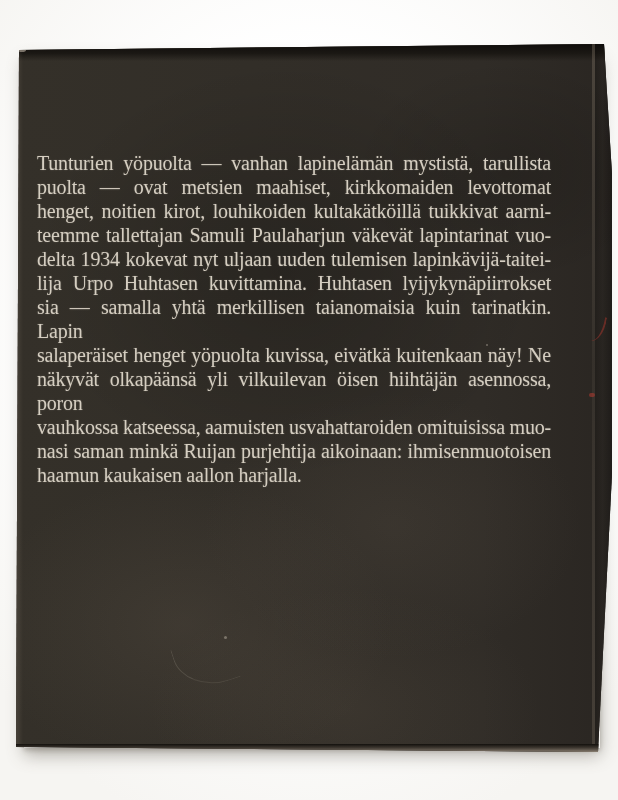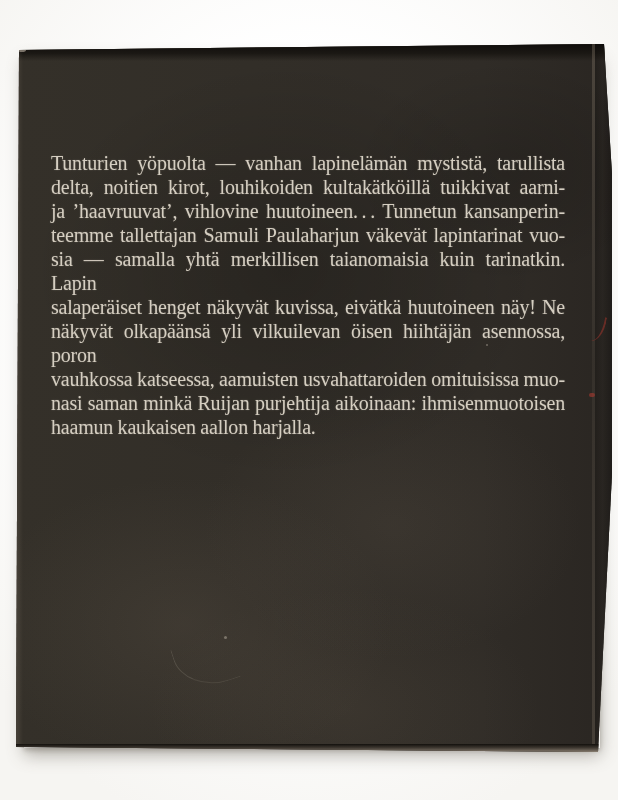--- a/index.html
+++ b/index.html
@@ -103,21 +103,21 @@
   .dust-1, .dust-2 {
     position: absolute;
     width: 3px; height: 3px;
     border-radius: 50%;
     background: rgba(215, 206, 190, 0.40);
   }
   .dust-1 { left: 208px; top: 592px; }
   .dust-2 { left: 470px; top: 300px; width: 2px; height: 2px; }
   .text-block {
     position: absolute;
-    left: 35px; top: 107px;
+    left: 21px; top: 107px;
     width: 514px;
     color: #d5cec1;
     font-size: 20px;
     line-height: 24px;
     letter-spacing: -0.2px;
     word-spacing: -0.3px;
     text-shadow: 0 0 2px rgba(213, 206, 193, 0.28);
   }
   .line {
     text-align: justify;
@@ -145,25 +145,27 @@
     <div class="corner-wear"></div>
 
     <div class="red-scratch-1"></div>
     <div class="red-scratch-2"></div>
     <div class="white-scratch"></div>
     <div class="dust-1"></div>
     <div class="dust-2"></div>
 
     <div class="text-block">
       <div class="line">Tunturien yöpuolta — vanhan lapinelämän mystistä, tarullista</div>
-      <div class="line">delta, noitien kirot, louhikoiden kultakätköillä tuikkivat aarni-</div>
-      <div class="line">ja ’haavruuvat’, vihlovine huutoineen. . . Tunnetun kansanperin-</div>
+      <div class="line">puolta — ovat metsien maahiset, kirkkomaiden levottomat</div>
+      <div class="line">henget, noitien kirot, louhikoiden kultakätköillä tuikkivat aarni-</div>
       <div class="line">teemme tallettajan Samuli Paulaharjun väkevät lapintarinat vuo-</div>
+      <div class="line">delta 1934 kokevat nyt uljaan uuden tulemisen lapinkävijä-taitei-</div>
+      <div class="line">lija Urpo Huhtasen kuvittamina. Huhtasen lyijykynäpiirrokset</div>
       <div class="line">sia — samalla yhtä merkillisen taianomaisia kuin tarinatkin. Lapin</div>
-      <div class="line">salaperäiset henget näkyvät kuvissa, eivätkä huutoineen näy! Ne</div>
+      <div class="line">salaperäiset henget yöpuolta kuvissa, eivätkä kuitenkaan näy! Ne</div>
       <div class="line">näkyvät olkapäänsä yli vilkuilevan öisen hiihtäjän asennossa, poron</div>
       <div class="line">vauhkossa katseessa, aamuisten usvahattaroiden omituisissa muo-</div>
       <div class="line">nasi saman minkä Ruijan purjehtija aikoinaan: ihmisenmuotoisen</div>
       <div class="line last">haamun kaukaisen aallon harjalla.</div>
     </div>
 
   </div>
 </div>
 
 </body></html>

